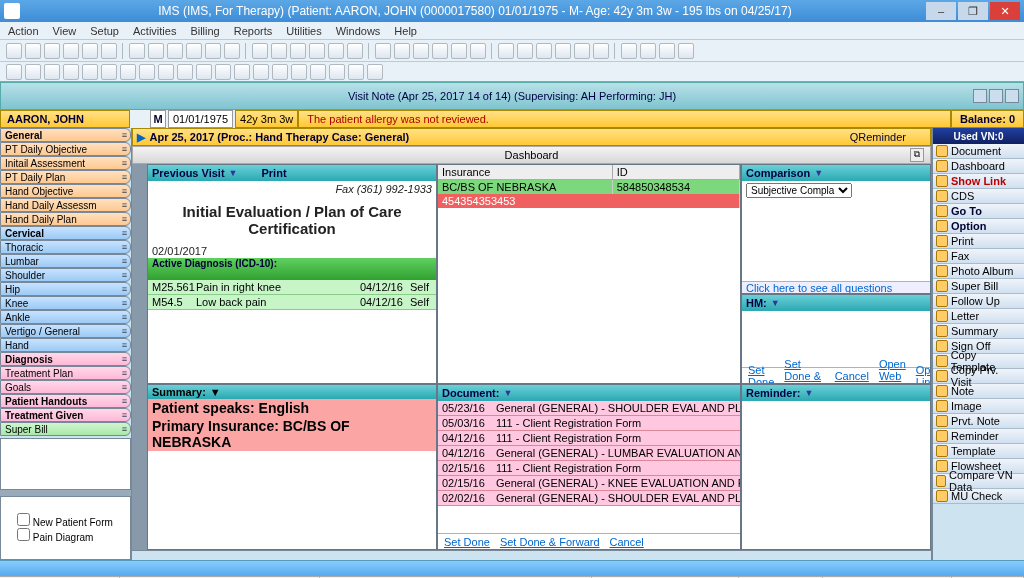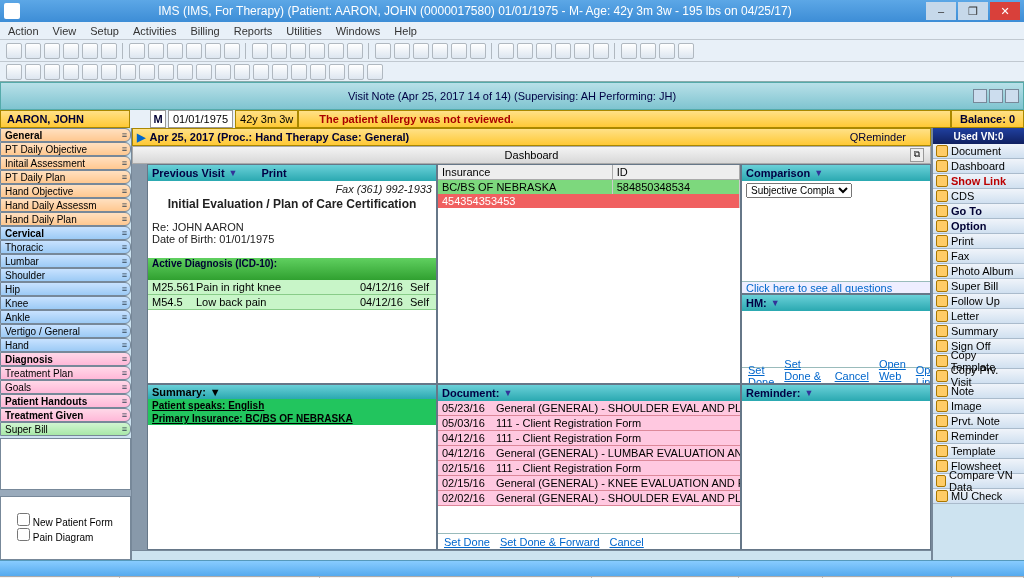--- a/index.html
+++ b/index.html
@@ -16,21 +16,21 @@
 .tsep { width:2px; height:16px; border-left:1px solid #b0b8c0; margin:0 2px;}
 .toolbar2 { background:#e8f0f8; height:20px; display:flex; align-items:center; padding:2px 6px; gap:3px; border-bottom:1px solid #8aa;}
 .visitbar { background:linear-gradient(#b8e0e8,#7fc4d0); height:28px; display:flex; align-items:center; justify-content:center; color:#004; font-size:12px; position:relative; border:1px solid #5aa;}
 .visitbar .vicon { position:absolute; right:4px; display:flex; gap:2px;}
 .vicon .vb { width:14px; height:14px; background:#cde; border:1px solid #789;}
 .patientbar { height:18px; display:flex; align-items:stretch; }
 .pname { background:linear-gradient(#ffe187,#ffc935); border:1px solid #a80; padding:0 6px; display:flex; align-items:center; font-weight:bold; color:#003; min-width:130px;}
 .psex { background:#fff; border:1px solid #999; width:16px; display:flex; align-items:center; justify-content:center; color:#003; font-weight:bold; margin-left:20px;}
 .pdob { background:#fff; border:1px solid #999; padding:0 4px; display:flex; align-items:center; margin-left:2px;}
 .page { background:linear-gradient(#ffe187,#ffc935); border:1px solid #a80; padding:0 4px; display:flex; align-items:center; margin-left:2px;}
-.pwarn { flex:1; background:linear-gradient(#ffe187,#ffc935); border:1px solid #a80; color:#a00; font-weight:bold; display:flex; align-items:center; padding:0 20px;}
+.pwarn { flex:1; background:linear-gradient(#ffe187,#ffc935); border:1px solid #a80; color:#a00; font-weight:normal; display:flex; align-items:center; padding:0 8px;}
 .pbal { background:linear-gradient(#ffe187,#ffc935); border:1px solid #a80; padding:0 8px; display:flex;align-items:center; font-weight:bold; color:#003;}
 .mainrow { display:flex; height:432px; }
 .leftnav { width:132px; background:#cde3f0; border-right:1px solid #789; display:flex; flex-direction:column;}
 .navitem { height:14px; border:1px solid #789; border-radius:0 6px 6px 0; margin-bottom:0px; padding:0 4px; display:flex; align-items:center; font-size:10px; position:relative;}
 .navitem .chev { position:absolute; right:3px; color:#345; font-size:9px;}
 .nav-peach { background:linear-gradient(#ffe0c0,#ffc890);}
 .nav-blue  { background:linear-gradient(#c8e2ff,#9ccaf5);}
 .nav-pink  { background:linear-gradient(#ffd8e8,#ffb8d8);}
 .nav-green { background:linear-gradient(#d0f5d0,#a8e8a8);}
 .navitem.sel { font-weight:bold; }
@@ -64,21 +64,21 @@
 .usedvn { height:16px; background:linear-gradient(#2040a0,#102060); color:#fff; text-align:center; font-weight:bold; font-size:10px; display:flex; align-items:center; justify-content:center;}
 .rnav { height:15px; display:flex; align-items:center; gap:3px; padding:0 3px; font-size:10px; background:linear-gradient(#f0f4fa,#d0e0f0); border-bottom:1px solid #abc;}
 .rnav .ricon { width:12px; height:12px; background:#fc6; border:1px solid #a70; border-radius:2px;}
 .rnav.red { color:#b00; font-weight:bold;}
 .rnav.bold { font-weight:bold; color:#003;}
 .statusbar { height:18px; background:linear-gradient(#f4f4f4,#d8d8d8); border-top:1px solid #aaa; display:flex; align-items:center; font-size:10px; color:#333;}
 .statusbar .scell { border-right:1px solid #bbb; padding:0 8px; height:100%; display:flex; align-items:center;}
 .bluebar { height:16px; background:linear-gradient(#8cf,#5ae); border-top:1px solid #59b;}
 select { font-size:10px;}
 .summaryhdr { height:14px; background:linear-gradient(#6ad0d8,#2aa8b0); font-weight:bold; font-size:10px; padding:0 4px; display:flex; align-items:center; gap:4px;}
-.sumrow { background:#22c55e; font-size:10px; padding:1px 4px; font-weight:bold;text-decoration:underline;}
+.sumrow { background:#fca5a5; font-size:14px; padding:1px 4px; font-weight:bold;}
 .scrollhint{height:12px;background:#eef;border-top:1px solid #9bb;display:flex;align-items:center;font-size:10px;color:#06c;padding:0 4px;}
 </style>
 </head>
 <body>
 
 <div class="titlebar">
   <div class="icon"></div>
   <div class="title">IMS (IMS, For Therapy)    (Patient: AARON, JOHN  (0000017580) 01/01/1975 - M- Age: 42y 3m 3w - 195 lbs on 04/25/17)</div>
   <div class="winbtns">
     <div class="winbtn">–</div>
@@ -230,21 +230,22 @@
     <div class="dashgrid">
 
       <div class="panel" style="grid-row:1 / span 2;">
         <div class="phdr">
           <span>Previous Visit</span>
           <span class="ptri">▼</span>
           <span style="margin-left:20px;">Print</span>
         </div>
         <div class="pbody">
           <div style="text-align:right;font-style:italic;">Fax (361) 992-1933</div>
-          <div style="text-align:center;font-weight:bold;font-size:12px;margin:2px 0;">Initial Evaluation / Plan of Care Certification</div>
+          <div style="text-align:center;font-weight:bold;font-size:15px;margin:8px 0;">Initial Evaluation / Plan of Care Certification</div>
+          <div>02/01/2017</div>
           <div style="height:8px;"></div>
           <div>Re: JOHN  AARON</div>
           <div>Date of Birth: 01/01/1975</div>
           <div style="height:6px;"></div>
 
         </div>
         <div class="diaghdr">Active Diagnosis (ICD-10):</div>
         <div id="diags">
             <div class="diagrow">
               <div style="width:44px;">M25.561</div>

